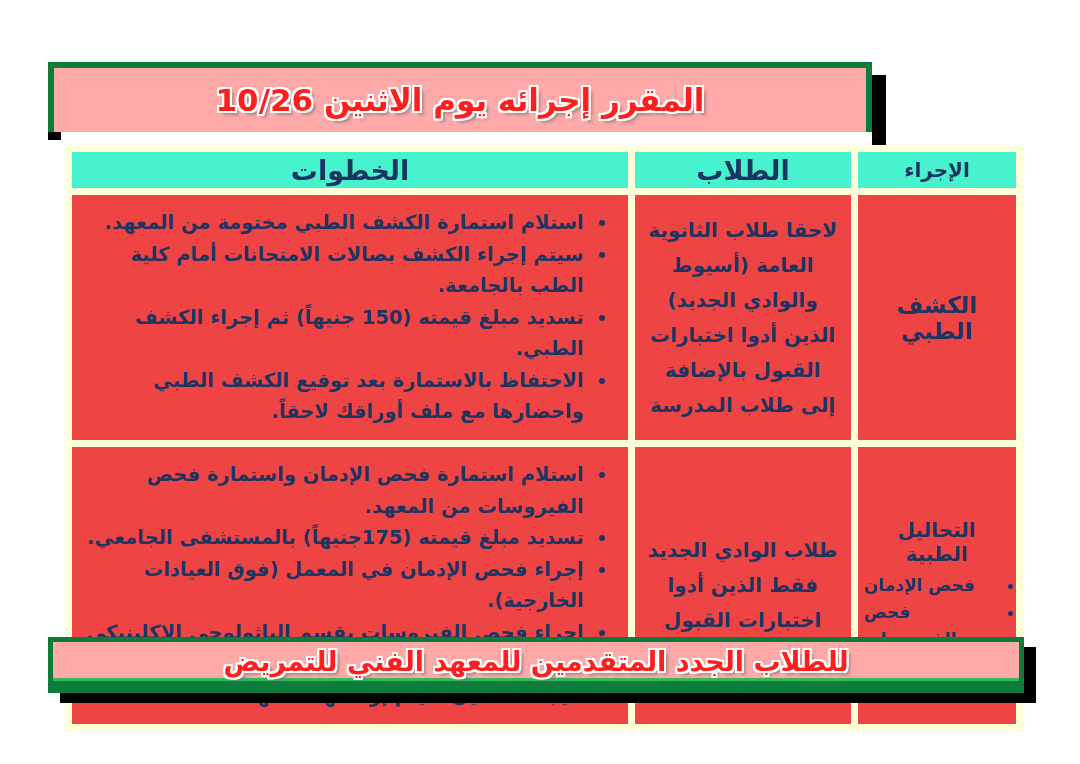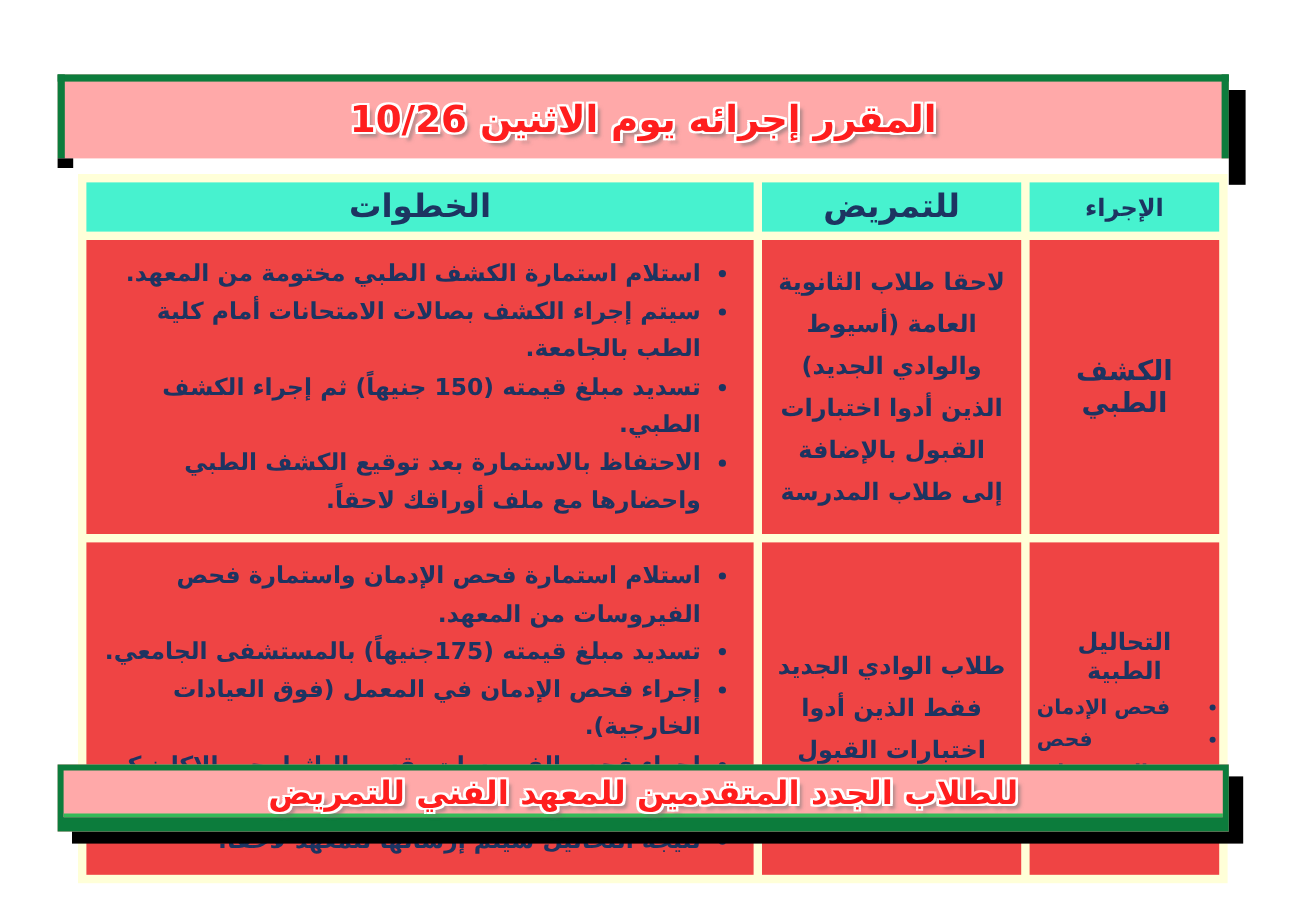--- a/index.html
+++ b/index.html
@@ -3,21 +3,21 @@
 <meta charset="utf-8">
 <style>
   * { margin:0; padding:0; box-sizing:border-box; }
   html,body { background:#ffffff; }
   body { width:1080px; height:764px; font-family:"DejaVu Sans", sans-serif; }
   .slide { position:relative; width:1080px; height:764px; background:#ffffff; overflow:hidden; }
 
   
   .banner { position:absolute; display:flex; align-items:center; justify-content:center;
             background:#FFA9A9; }
-  .banner-top { left:48px; top:62px; width:976px; height:70px;
+  .banner-top { left:48px; top:62px; width:824px; height:70px;
                 border:6px solid #0C7C3C; border-bottom:none; }
   .banner-top::after { 
       content:""; position:absolute; right:-20px; top:7px; width:14px;
       height:calc(100% + 15px); background:#000; }
   .banner-top::before { 
       content:""; position:absolute; left:-6px; bottom:-8px; width:13px; height:8px; background:#000; }
   .banner-bottom { left:48px; top:637px; width:976px; height:56px;
                 border:5px solid #0C7C3C; border-bottom:12px solid #0C7C3C;
                 box-shadow: inset 0 -3px 0 #35BA58, 12px 10px 0 #000000; }
   .banner-text { direction:rtl; color:#FF1E1E; font-weight:bold; font-size:31px; white-space:nowrap;
@@ -26,21 +26,21 @@
                    4px 4px 3px rgba(110,110,110,.55); }
   .banner-text.bottom { font-size:27px; }
 
   
   .proc-table { position:absolute; left:65px; top:145px; width:958px; height:485px;
                 border-collapse:separate; border-spacing:7px; background:#FFFFD8;
                 table-layout:fixed; direction:rtl; }
   .col-action   { width:158px; }
   .col-students { width:216px; }
   .proc-table th { background:#47F2CF; color:#1D3461; font-weight:bold;
-                   text-align:center; vertical-align:middle; height:41px; }
+                   text-align:center; vertical-align:middle; height:36px; }
   th.h-big   { font-size:27px; }
   th.h-small { font-size:20px; }
   .proc-table td { background:#ef4444; color:#1D3461; font-weight:bold; vertical-align:middle; }
   tr.row1 { height:200px; }
   tr.row2 { height:218px; }
 
   td.action-cell { text-align:center; padding:8px 6px; }
   .action-title  { font-size:23px; }
   .action-title.small { font-size:20px; margin-bottom:6px;text-align:center; }
   ul.action-bullets { list-style:disc; text-align:left; font-size:17px;
@@ -64,21 +64,21 @@
 
   <table class="proc-table">
     <colgroup>
       <col class="col-action">
       <col class="col-students">
       <col class="col-steps">
     </colgroup>
     <thead>
       <tr>
         <th class="h-small">الإجراء</th>
-        <th class="h-big">للتمريض</th>
+        <th class="h-big">الطلاب</th>
         <th class="h-big">الخطوات</th>
       </tr>
     </thead>
     <tbody>
       <tr class="row1">
         <td class="action-cell">
           <div class="action-title">الكشف الطبي</div>
         </td>
         <td class="students-cell">لاحقا طلاب الثانوية العامة (أسيوط والوادي الجديد) الذين أدوا اختبارات القبول بالإضافة إلى طلاب المدرسة</td>
         <td class="steps-cell">

